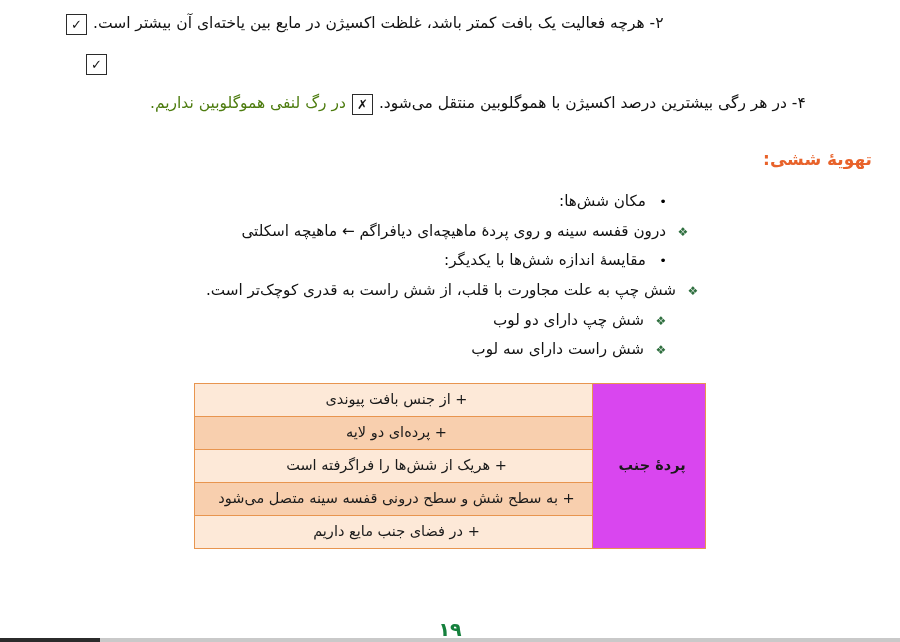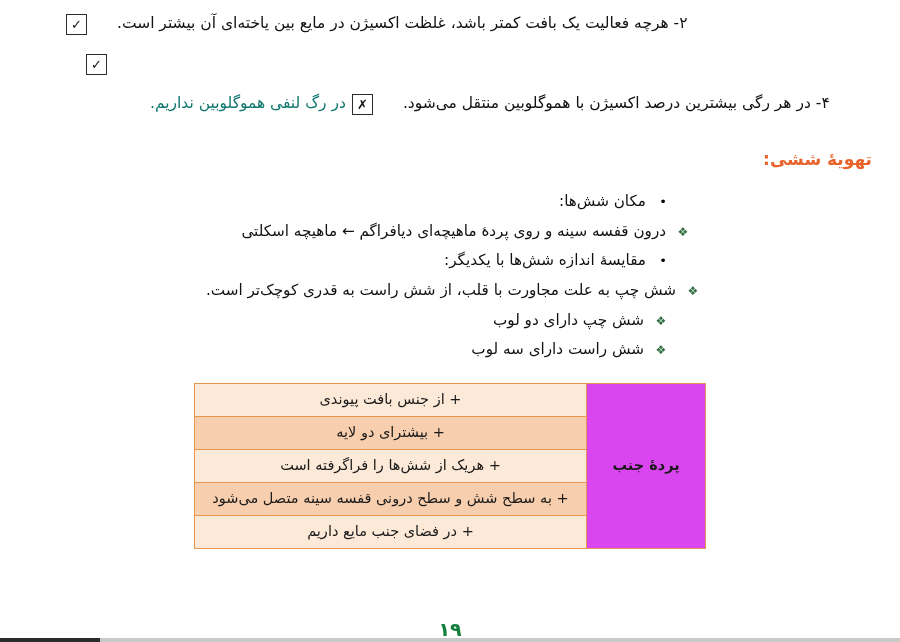--- a/index.html
+++ b/index.html
@@ -35,25 +35,24 @@
     align-items: center;
     justify-content: flex-end;
     font-size: 15.5px;
     line-height: 2.0;
     white-space: nowrap;
     direction: rtl;
   }
   .stmt .txt {
     font-size: 15.5px;
     color: #121212;
-    margin-left: 24px;
   }
   .stmt .tail {
     font-size: 15.5px;
-    color: #0f766e;
+    color: #4d7c0f;
   }
 
   
   .markbox {
     display: inline-flex;
     align-items: center;
     justify-content: center;
     width: 19px;
     height: 19px;
     border: 1px solid #2b2b2b;
@@ -135,21 +134,21 @@
   }
   table.jonb {
     border-collapse: collapse;
     direction: rtl;
     width: 512px;
     border: 1px solid #e8954f;
     table-layout: fixed;
   }
   table.jonb td {
     border: 1px solid #e8954f;
-    padding: 5px 10px 6px 10px;
+    padding: 5px 4px 6px 10px;
     font-size: 14.5px;
     height: 21px;
     color: #1a1a1a;
   }
   td.label-cell {
     width: 98px;
     text-align: center;
     font-weight: bold;
     background: #d946ef;
   }
@@ -261,21 +260,21 @@
   </div>
 
   <div class="table-wrap">
     <table class="jonb">
       <tbody>
         <tr>
           <td class="label-cell" rowspan="5">پردۀ جنب</td>
           <td class="val-cell">+ از جنس بافت پیوندی</td>
         </tr>
         <tr class="alt">
-          <td class="val-cell">+ بیشتر‌ای دو لایه</td>
+          <td class="val-cell">+ پرده‌ای دو لایه</td>
         </tr>
         <tr>
           <td class="val-cell">+ هریک از شش‌ها را فراگرفته است</td>
         </tr>
         <tr class="alt">
           <td class="val-cell">+ به سطح شش و سطح درونی قفسه سینه متصل می‌شود</td>
         </tr>
         <tr>
           <td class="val-cell">+ در فضای جنب مایع داریم</td>
         </tr>

